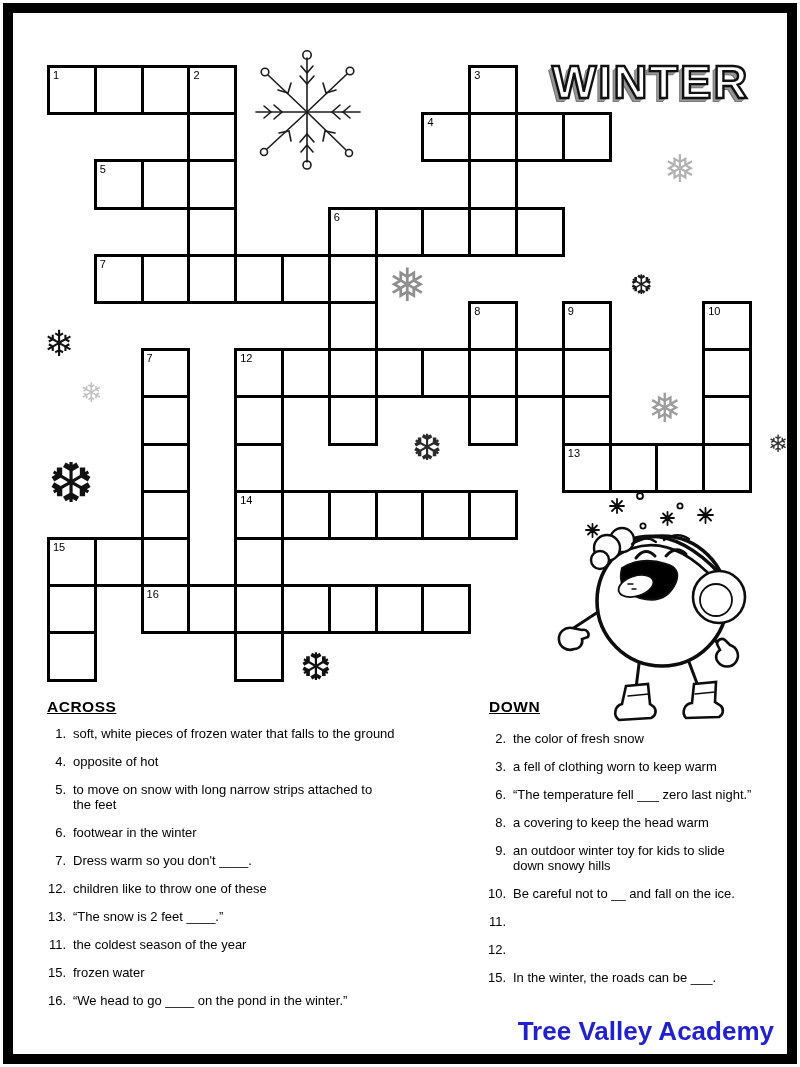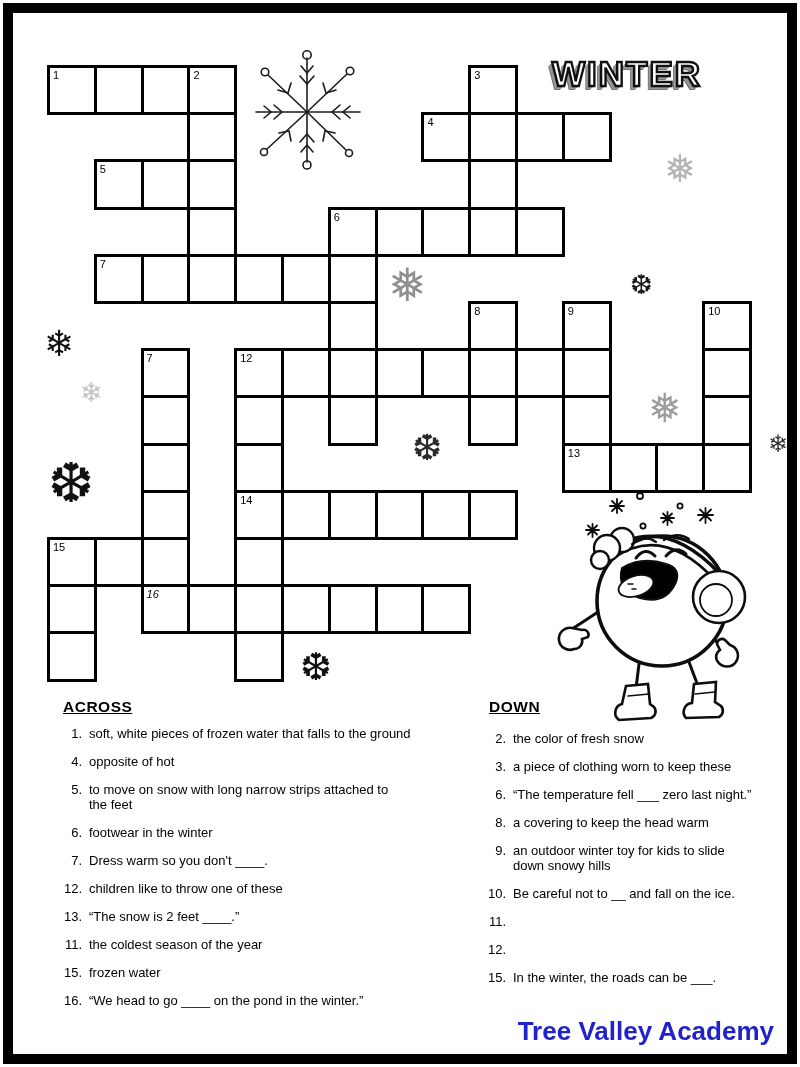--- a/index.html
+++ b/index.html
@@ -1,19 +1,19 @@
 <!DOCTYPE html>
 <html><head>
 <meta charset="utf-8">
 <style>
   html,body{margin:0;padding:0;background:#fff;}
   .page{position:relative;width:800px;height:1067px;background:#ffffff;overflow:hidden;
         font-family:"Liberation Sans", sans-serif;color:#000;}
   .frame{position:absolute;left:3px;top:3px;right:3px;bottom:3px;border:10px solid #000;pointer-events:none;}
-  .title{position:absolute;left:552px;top:54px;font-size:35px;font-weight:700;letter-spacing:2px;
+  .title{position:absolute;left:552px;top:54px;font-size:47px;font-weight:700;letter-spacing:2px;
          color:#fff;-webkit-text-stroke:2.4px #111;
          text-shadow:-2px 2px 0 #8c8c8c,-3px 3px 0 #9a9a9a,-4px 4px 0 #777;}
   .word{position:absolute;}
   .cell{position:absolute;border:3px solid #000;box-sizing:border-box;background:transparent;}
   .cellnum{position:absolute;font-size:11px;line-height:11px;font-weight:400;color:#000;}
   .flake{position:absolute;line-height:1;display:block;}
   .clues{position:absolute;}
   .clue-head{font-size:15.5px;font-weight:700;text-decoration:underline;letter-spacing:0.5px;padding-left:7px;}
   .clue-list{margin-top:10px;}
   .clue-row{display:grid;column-gap:7px;margin-bottom:13px;font-size:13px;line-height:15px;}
@@ -218,21 +218,21 @@
       <div class="cellnum" style="left: 333.8px; top: 211.6px;">6</div>
       <div class="cellnum" style="left: 99.8px; top: 258.8px;">7</div>
       <div class="cellnum" style="left: 474.2px; top: 306px;">8</div>
       <div class="cellnum" style="left: 567.8px; top: 306px;">9</div>
       <div class="cellnum" style="left: 708.2px; top: 306px;">10</div>
       <div class="cellnum" style="left: 146.6px; top: 353.2px;">7</div>
       <div class="cellnum" style="left: 240.2px; top: 353.2px;">12</div>
       <div class="cellnum" style="left: 567.8px; top: 447.6px;">13</div>
       <div class="cellnum" style="left: 240.2px; top: 494.8px;">14</div>
       <div class="cellnum" style="left: 53px; top: 542px;">15</div>
-      <div class="cellnum" style="left: 146.6px; top: 589.2px; font-style: italic;">16</div>
+      <div class="cellnum" style="left: 146.6px; top: 589.2px;">16</div>
     </div>
 
   <div id="flake-layer" style="position:absolute;left:0;top:0;width:800px;height:1067px;pointer-events:none;">
       <span class="flake" style="left: 664px; top: 150px; font-size: 38px; color: rgb(179, 179, 179);">❅</span>
       <span class="flake" style="left: 630px; top: 272px; font-size: 27px; color: rgb(26, 26, 26);">❆</span>
       <span class="flake" style="left: 388px; top: 262px; font-size: 46px; color: rgb(143, 143, 143);">❅</span>
       <span class="flake" style="left: 44px; top: 326px; font-size: 36px; color: rgb(17, 17, 17);">❄</span>
       <span class="flake" style="left: 80px; top: 380px; font-size: 27px; color: rgb(194, 194, 194);">❄</span>
       <span class="flake" style="left: 648px; top: 388px; font-size: 40px; color: rgb(157, 157, 157);">❅</span>
       <span class="flake" style="left: 412px; top: 430px; font-size: 36px; color: rgb(42, 42, 42);">❆</span>
@@ -303,21 +303,21 @@
 
       <path d="M74,78 Q68,100 92,108 Q118,115 128,92 Q133,78 118,74 Q94,66 74,78 Z" fill="#000" stroke-width="2"></path>
 
       <g transform="rotate(-18 88 96)">
         <ellipse cx="88" cy="96" rx="18" ry="10" fill="#fff" stroke-width="1.8"></ellipse>
       </g>
       <path d="M80,94 h5 M84,99 h4" stroke-width="1.4"></path>
     </g>
   </svg>
 
-  <div class="clues clues-across" style="left:40px;top:698px;width:404px;margin-left:16px;">
+  <div class="clues clues-across" style="left:40px;top:698px;width:404px;">
     <div class="clue-head">ACROSS</div>
     <div class="clue-list" id="across-list">
         <div class="clue-row">
           <span class="clue-num">1.</span>
           <span class="clue-text">soft, white pieces of frozen water that falls to the ground</span>
         </div>
         <div class="clue-row">
           <span class="clue-num">4.</span>
           <span class="clue-text">opposite of hot</span>
         </div>
@@ -359,21 +359,21 @@
 
   <div class="clues clues-down" style="left:482px;top:698px;width:302px;">
     <div class="clue-head">DOWN</div>
     <div class="clue-list" id="down-list">
         <div class="clue-row">
           <span class="clue-num">2.</span>
           <span class="clue-text">the color of fresh snow</span>
         </div>
         <div class="clue-row">
           <span class="clue-num">3.</span>
-          <span class="clue-text">a piece of clothing worn to keep these</span>
+          <span class="clue-text">a fell of clothing worn to keep warm</span>
         </div>
         <div class="clue-row">
           <span class="clue-num">6.</span>
           <span class="clue-text">“The temperature fell ___ zero last night.”</span>
         </div>
         <div class="clue-row">
           <span class="clue-num">8.</span>
           <span class="clue-text">a covering to keep the head warm</span>
         </div>
         <div class="clue-row">

